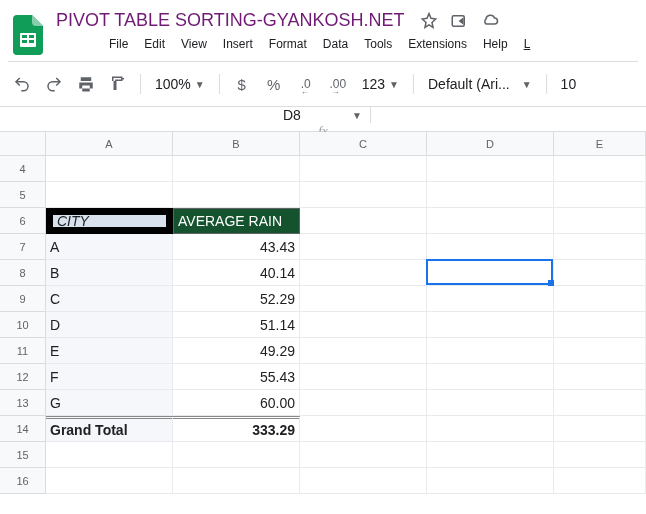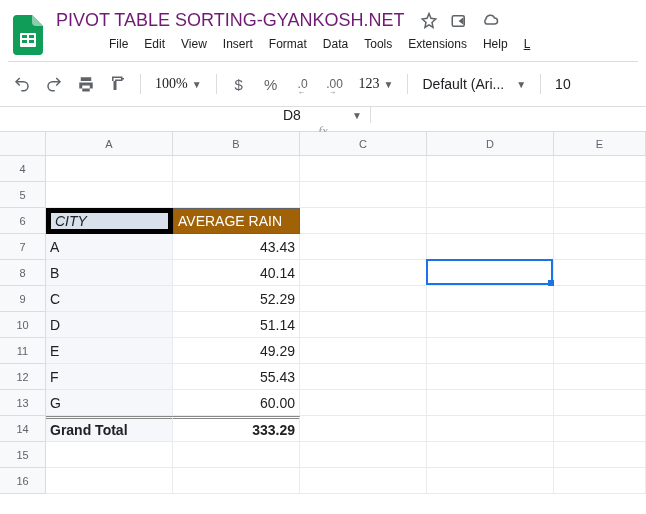--- a/index.html
+++ b/index.html
@@ -13,37 +13,37 @@
   .title-icons span { color: #5f6368; cursor: pointer; }
   
   .menubar { display: flex; gap: 2px; padding: 0 8px 6px 50px; }
   .menu-item { padding: 4px 7px; font-size: 12px; color: #202124; cursor: pointer; border-radius: 4px; }
   
   .divider { border-bottom: 1px solid #dadce0; margin: 0 8px; }
   
   .toolbar { display: flex; align-items: center; padding: 6px 8px; gap: 4px; height: 44px; }
   .tool-btn { width: 28px; height: 28px; display: flex; align-items: center; justify-content: center; cursor: pointer; border-radius: 4px; color: #5f6368; }
   .tool-sep { width: 1px; height: 20px; background: #dadce0; margin: 0 4px; }
-  .zoom-sel { display: flex; align-items: center; gap: 4px; padding: 0 6px; font-size: 14px; cursor: pointer; font-family: Liberation Serif, serif; }
+  .zoom-sel { display: flex; align-items: center; gap: 4px; padding: 0 6px; font-size: 14px; cursor: pointer; }
   .font-sel { display: flex; align-items: center; gap: 12px; padding: 0 6px; font-size: 14px; cursor: pointer; min-width: 100px; }
   .font-size { padding: 0 6px; font-size: 14px; }
   .chev { font-size: 10px; color: #5f6368; }
   
   .namebox-row { display: flex; align-items: center; border-top: 1px solid #dadce0; border-bottom: 1px solid #dadce0; height: 26px; flex-direction: column; }
   .namebox { width: 96px; padding: 0 8px; font-size: 14px; color: #202124; display: flex; align-items: center; justify-content: space-between; border-right: 1px solid #dadce0; height: 100%; }
   .fx-label { font-style: italic; color: #9aa0a6; padding: 0 10px; font-size: 13px; font-family: serif; }
   .fx-input { flex: 1; border-left: 1px solid #dadce0; height: 100%; padding: 0 6px; }
   
   .grid { display: grid; grid-template-columns: 46px 127px 127px 127px 127px 92px; position: relative; }
   .col-head { background: #f8f9fa; border-right: 1px solid #dadce0; border-bottom: 1px solid #dadce0; text-align: center; font-size: 11px; color: #5f6368; height: 24px; line-height: 24px; }
   .corner { background: #f8f9fa; border-right: 1px solid #dadce0; border-bottom: 1px solid #dadce0; height: 24px; }
   .row-head { background: #f8f9fa; border-right: 1px solid #dadce0; border-bottom: 1px solid #dadce0; text-align: center; font-size: 11px; color: #5f6368; height: 26px; line-height: 26px; }
   .cell { border-right: 1px solid #e8eaed; border-bottom: 1px solid #e8eaed; height: 26px; padding: 0 4px; font-size: 14px; display: flex; align-items: center; overflow: hidden; white-space: nowrap; }
-  .hdr-city { background: #d9e2ec; font-style: italic; border: 5px solid #000000; }
-  .hdr-avg { background: #a16207; color: #fff; border: 1px solid #5f6368; justify-content: flex-start; }
+  .hdr-city { background: #d9e2ec; font-style: italic; border: 7px solid #000000; }
+  .hdr-avg { background: #14532d; color: #fff; border: 1px solid #5f6368; justify-content: flex-start; }
   .pv-a { background: #f5f7fa; }
   .num { justify-content: flex-end; }
   .gt-row { font-weight: bold; border-top: 3px double #888; }
   .selected-cell { border: 2px solid #1a73e8; position: absolute; pointer-events: none; }
   .sel-handle { width: 6px; height: 6px; background: #1a73e8; position: absolute; bottom: -3px; right: -3px; }
 </style>
 </head>
 <body>
 
 <div class="titlebar">

